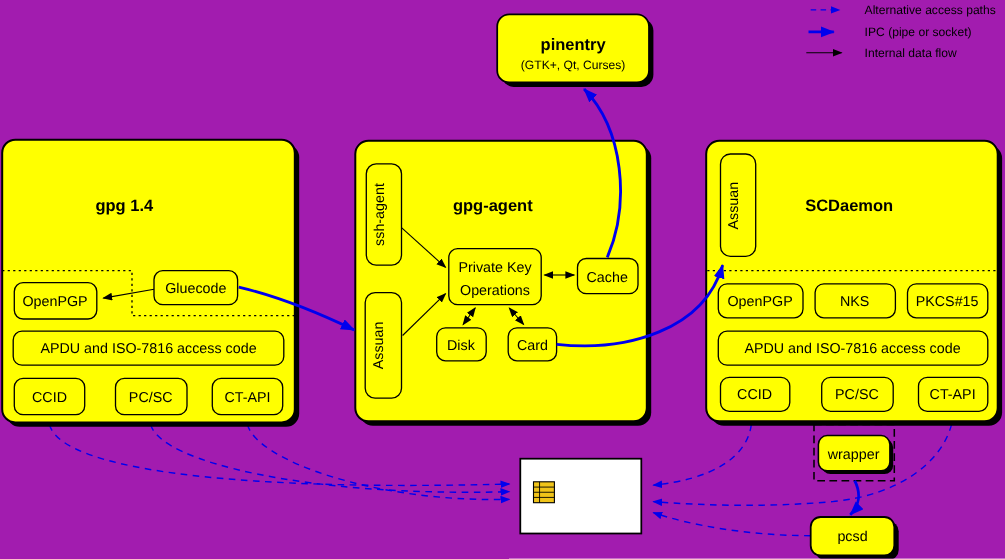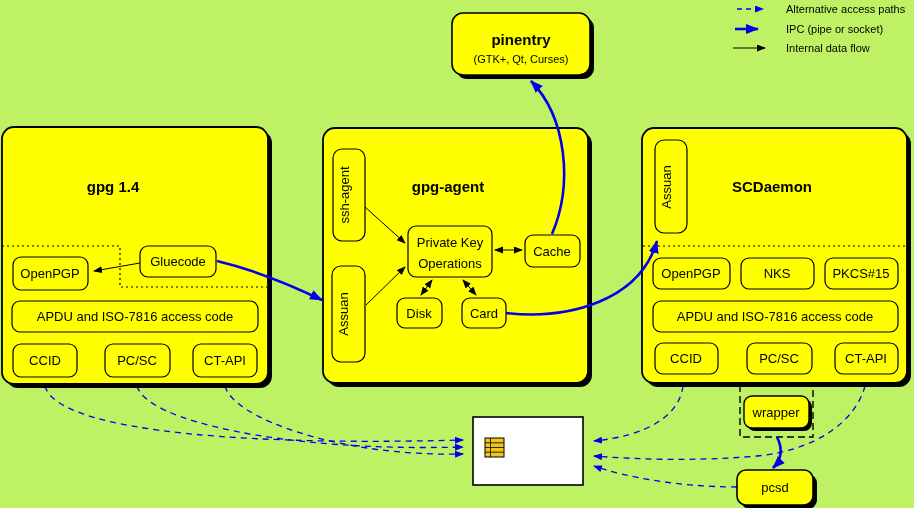--- a/index.html
+++ b/index.html
@@ -1,16 +1,16 @@
 <!DOCTYPE html>
 <html><head>
 <meta charset="utf-8">
 <style>
   html,body{margin:0;padding:0;background:#ffffff;}
-  #stage{position:relative;width:914px;height:508px;background:#bef264;overflow:hidden;
+  #stage{position:relative;width:914px;height:508px;background:#a21caf;overflow:hidden;
          font-family:"Liberation Sans",sans-serif;}
   svg text{font-family:"Liberation Sans",sans-serif;fill:#000;}
   .title{font-size:15px;font-weight:bold;}
   .lbl{font-size:13px;}
   .small{font-size:11px;}
   .legendtxt{font-size:11px;}
 </style>
 </head>
 <body>
 

